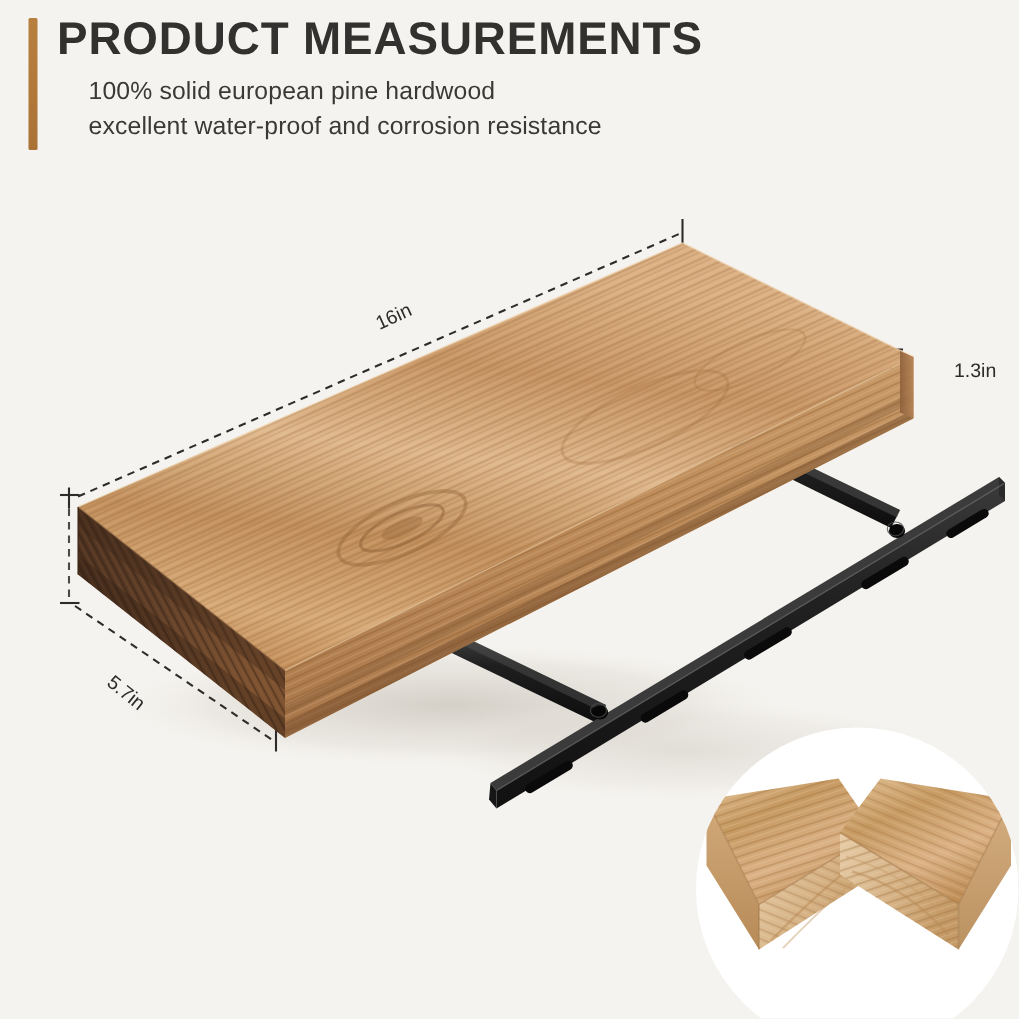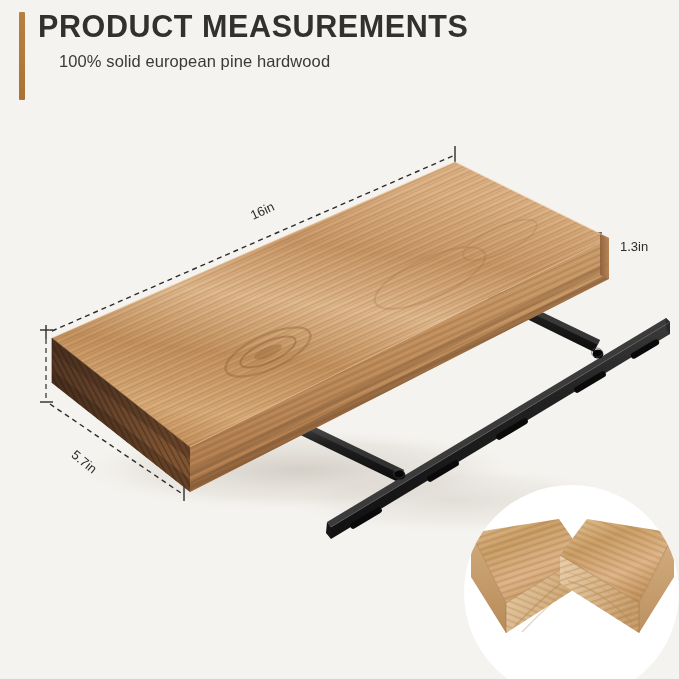--- a/index.html
+++ b/index.html
@@ -27,39 +27,40 @@
     position:absolute;left:40px;top:50px;
     font-size:16.5px;color:#3b3936;line-height:1.42;white-space:nowrap;
     letter-spacing:0.1px;
   }
   .subtitle div{white-space:nowrap;margin-left:19px;}
 
   
   .dim-label{position:absolute;font-size:13px;color:#2e2c2a;white-space:nowrap;}
   #lbl-16in{left:248px;top:209px;transform:rotate(-24.5deg);transform-origin:left top;}
   #lbl-57in{left:78px;top:447px;transform:rotate(39deg);transform-origin:left top;}
-  #lbl-13in{left:620px;top:239px;}
+  #lbl-13in{left:636px;top:239px;}
 
   svg.layer{position:absolute;left:0;top:0;width:679px;height:679px;}
 
   
   .inset-circle{
     position:absolute;left:464px;top:485px;width:215px;height:215px;
     border-radius:50%;background:#ffffff;overflow:hidden;
   }
 </style>
 </head>
 <body>
 
 <div id="stage">
 
   <div class="accent-bar"></div>
   <div class="title">PRODUCT MEASUREMENTS</div>
   <div class="subtitle">
     <div>100% solid european pine hardwood</div>
+    <div>excellent water-proof and corrosion resistance</div>
   </div>
 
   <svg class="layer" viewBox="0 0 679 679">
     <defs>
 
       <linearGradient id="gTop" x1="0" y1="1" x2="0.25" y2="0">
         <stop offset="0%" stop-color="#b9824d"></stop>
         <stop offset="18%" stop-color="#d8ab78"></stop>
         <stop offset="38%" stop-color="#c2905c"></stop>
         <stop offset="58%" stop-color="#e0b98e"></stop>

